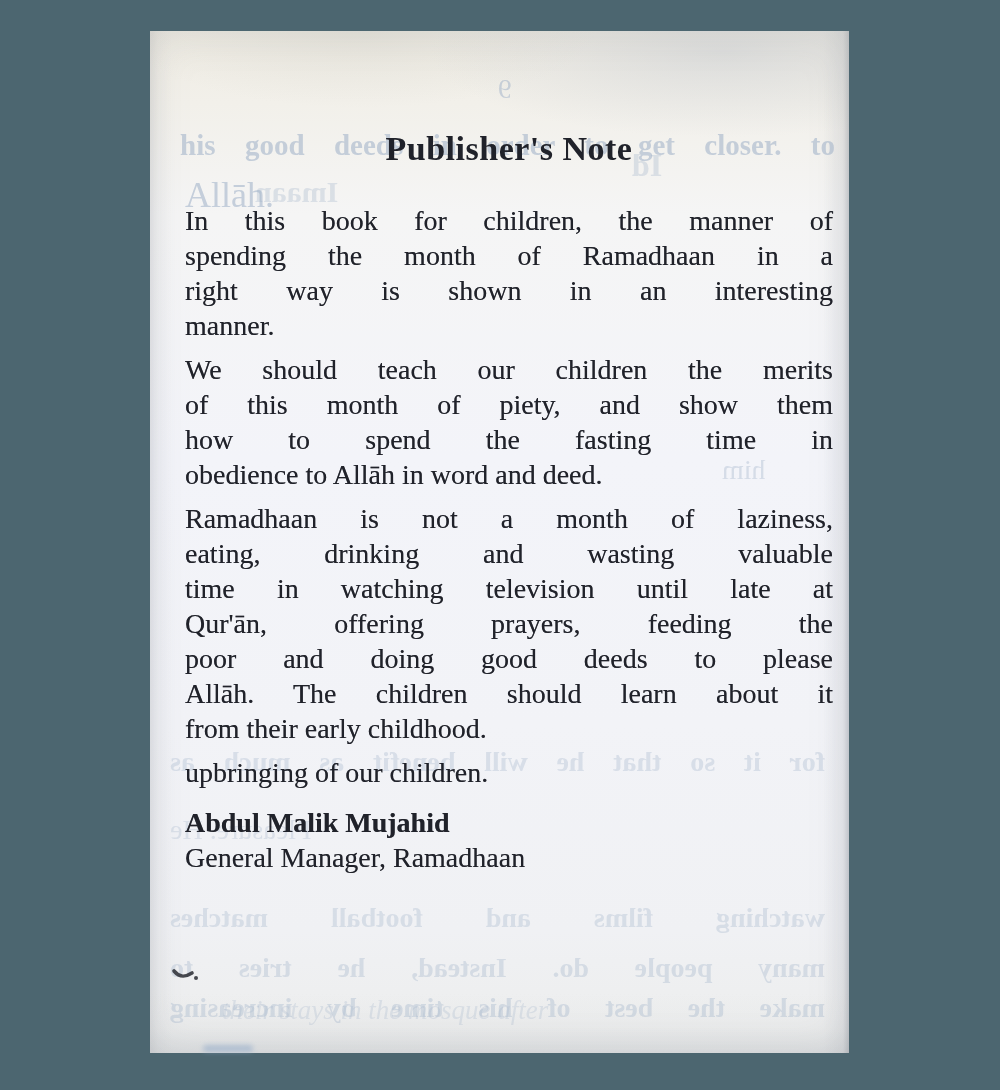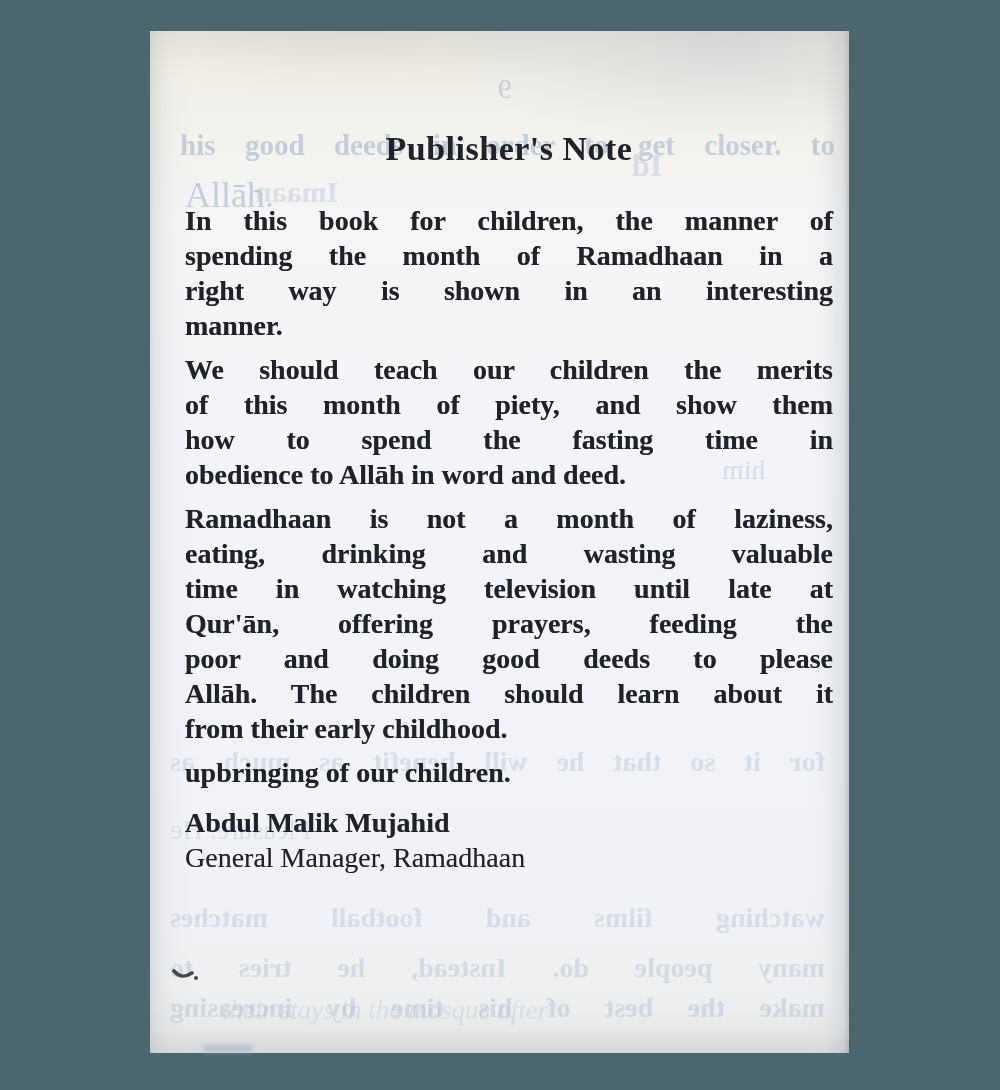--- a/index.html
+++ b/index.html
@@ -28,21 +28,21 @@
   }
   .ghost.justify{white-space:normal;text-align:justify;text-align-last:justify;font-weight:bold;}
   .ghost.mirrored{transform:scaleX(-1);}
   .ghost.bold{font-weight:bold;}
   .page-title{
     position:absolute;left:35px;top:99px;width:648px;margin:0;
     text-align:center;font-size:34px;font-weight:bold;
     color:var(--ink,#20222a);letter-spacing:0.5px;
   }
   .body-text{position:absolute;left:35px;top:172px;width:648px;color:var(--ink,#20222a);}
-  .para{margin:0 0 9px 0;font-weight:bold;}
+  .para{margin:0 0 9px 0;}
   .line{
     font-size:28px;line-height:35px;
     text-align:justify;text-align-last:justify;
     text-shadow:0 0 0.6px rgba(32,34,42,0.55);
   }
   .line.last{text-align-last:left;}
   .signature{margin-top:15px;}
   .sig-name{font-size:28px;line-height:36px;font-weight:bold;text-shadow:0 0 0.6px rgba(32,34,42,0.55);}
   .sig-role{font-size:28px;line-height:34px;text-shadow:0 0 0.5px rgba(32,34,42,0.45);}
   .pen-mark{position:absolute;left:20px;top:932px;opacity:0.85;}

